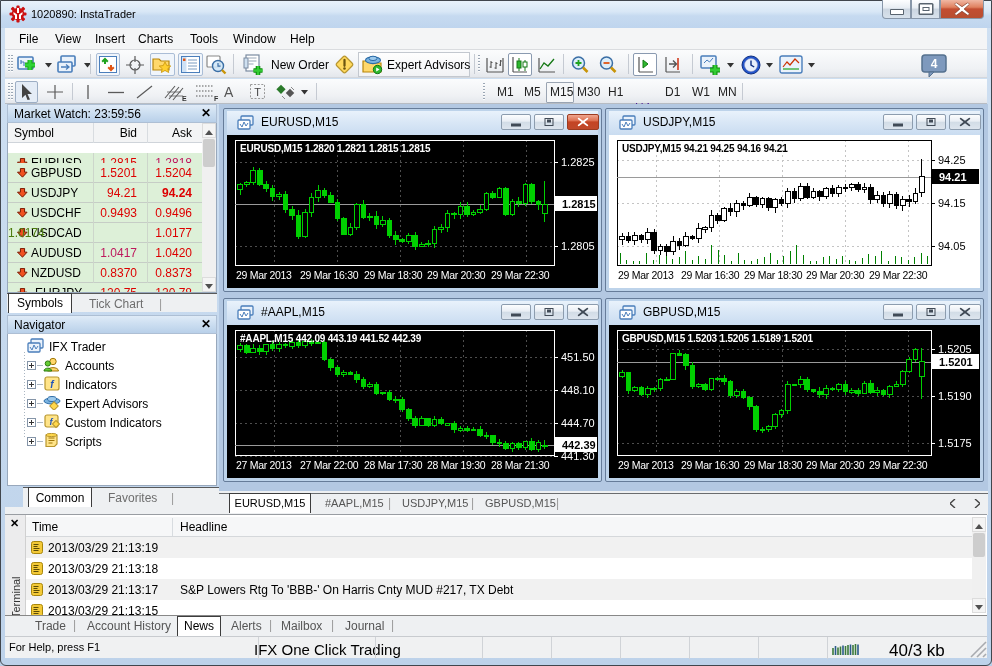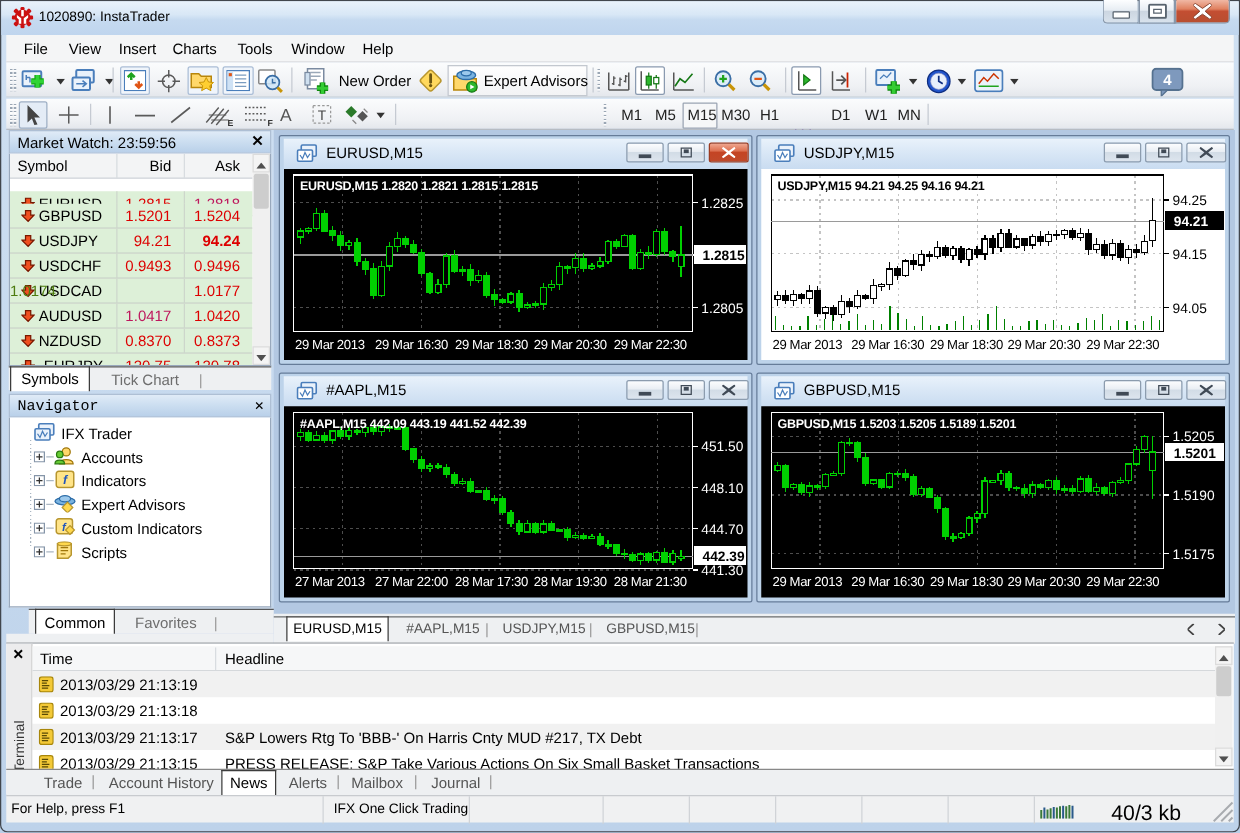--- a/index.html
+++ b/index.html
@@ -378,21 +378,21 @@
 <div class="abs" style="left:1px;top:16px;width:12px;height:28px;background:#cdcdcd;border-radius:2px;"></div>
 <div class="abs" style="left:0;bottom:0;width:14px;height:15px;background:#f4f4f4;border:1px solid #dcdcdc;text-align:center;"><svg width="8" height="5" style="margin-top:5px">
         <path d="M0 0 h8 l-4 5 Z" fill="#505050"></path>
       </svg></div>
   </div>
 <div class="abs" style="left:7px;top:293px;width:210px;height:19px;background:#eef0f2;border-top:1px solid #58595a;">
 <div class="atab" style="left:1px;top:-1px;width:64px;height:20px;"><span style="position:relative;top:2px;">Symbols</span></div>
 <span class="abs" style="left:82px;top:3px;color:#6e6e6e;">Tick Chart</span>
 <span class="abs" style="left:152px;top:3px;color:#9a9a9a;">|</span>
   </div>
-<div class="panel-title" style="left:7px;top:315px;width:210px;font-family:Liberation Mono, monospace;">
+<div class="panel-title" style="left:7px;top:315px;width:210px;">
     <span class="t">Navigator</span>
     <span class="x">✕</span>
   </div>
 <div class="abs" style="left:7px;top:334px;width:210px;height:152px;background:#fff;border:1px solid #98a8bc;border-top:none;"></div>
 <div class="abs" style="left:7px;top:338px;width:200px;height:18px;">
     <svg class="abs" style="left:20px;top:0px" width="17" height="15" viewBox="0 0 17 15">
 <rect x="4" y="1" width="12" height="9" rx="1" fill="#eaf2fb" stroke="#4a7ebb" stroke-width="1.3"></rect>
 <rect x="1" y="5" width="12" height="9" rx="1" fill="#eaf2fb" stroke="#4a7ebb" stroke-width="1.3"></rect>
 <path d="M3 9 l2 3 2 -5 2 4 2 -3" stroke="#4a7ebb" stroke-width="1" fill="none"></path>
     </svg>
@@ -1148,21 +1148,20 @@
     </svg>
     <span class="abs" style="left:22px;top:4px;">2013/03/29 21:13:17</span>
 <span class="abs" style="left:154px;top:4px;">S&amp;P Lowers Rtg To 'BBB-' On Harris Cnty MUD #217, TX Debt</span>
   </div>
 <div class="abs" style="left:26px;top:600px;width:946px;height:15px;background:#ffffff;overflow:hidden;">
 <svg class="abs" style="left:5px;top:4px" width="12" height="13" viewBox="0 0 12 13">
 <rect x="0.5" y="0.5" width="11" height="12" rx="2" fill="#f3c937" stroke="#a8860a"></rect>
 <path d="M2.5 3.5 h5 M2.5 5.5 h4 M2.5 7.5 h6 M2.5 9.5 h5" stroke="#5a4a05" stroke-width="1"></path>
     </svg>
     <span class="abs" style="left:22px;top:4px;">2013/03/29 21:13:15</span>
-<span class="abs" style="left:154px;top:4px;">PRESS RELEASE: S&amp;P Take Various Actions On Six Small Basket Transactions</span>
   </div>
 <div class="abs" style="left:5px;top:615px;width:982px;height:1px;background:#888;"></div>
 <div class="abs" style="left:972px;top:517px;width:14px;height:96px;background:#f0f0f0;">
 <div class="abs" style="left:0;top:0;width:14px;height:15px;background:#f4f4f4;border:1px solid #dcdcdc;"><svg width="8" height="5" style="margin:4px 0 0 2px">
         <path d="M0 5 h8 l-4 -5 Z" fill="#505050"></path>
       </svg></div>
 <div class="abs" style="left:1px;top:16px;width:12px;height:24px;background:#cdcdcd;border-radius:2px;"></div>
 <div class="abs" style="left:0;bottom:0;width:14px;height:15px;background:#f4f4f4;border:1px solid #dcdcdc;"><svg width="8" height="5" style="margin:5px 0 0 2px">
         <path d="M0 0 h8 l-4 5 Z" fill="#505050"></path>
       </svg></div>
@@ -1175,21 +1174,21 @@
 <span class="abs" style="left:226px;top:3px;color:#555;">Alerts</span>
 <span class="abs" style="left:264px;top:2px;color:#9a9a9a;">|</span>
 <span class="abs" style="left:276px;top:3px;color:#555;">Mailbox</span>
 <span class="abs" style="left:326px;top:2px;color:#9a9a9a;">|</span>
 <span class="abs" style="left:340px;top:3px;color:#555;">Journal</span>
 <span class="abs" style="left:386px;top:2px;color:#9a9a9a;">|</span>
   </div>
 <div class="abs" style="left:5px;top:636px;width:982px;height:22px;background:#f0f1f2;border-top:1px solid #c8cbcf;">
 <span class="abs" style="left:4px;top:4px;font-size:11px;">For Help, press F1</span>
 <span class="abs" style="left:253px;top:0;width:1px;height:22px;background:#d0d3d7;"></span>
-<span class="abs" style="left:262px;top:4px;font-size:11px;">IFX One Click Trading</span>
+<span class="abs" style="left:249px;top:4px;font-size:15px;">IFX One Click Trading</span>
 <span class="abs" style="left:370px;top:0;width:1px;height:22px;background:#d0d3d7;"></span>
 <span class="abs" style="left:477px;top:0;width:1px;height:22px;background:#d0d3d7;"></span>
 <span class="abs" style="left:546px;top:0;width:1px;height:22px;background:#d0d3d7;"></span>
 <span class="abs" style="left:615px;top:0;width:1px;height:22px;background:#d0d3d7;"></span>
 <span class="abs" style="left:684px;top:0;width:1px;height:22px;background:#d0d3d7;"></span>
 <span class="abs" style="left:753px;top:0;width:1px;height:22px;background:#d0d3d7;"></span>
 <span class="abs" style="left:822px;top:0;width:1px;height:22px;background:#d0d3d7;"></span>
 <svg class="abs" style="left:827px;top:5px" width="28" height="13">
 <g stroke-width="1.6">
         <line x1="1" y1="13" x2="1" y2="6" stroke="#3a7a3a"></line>

